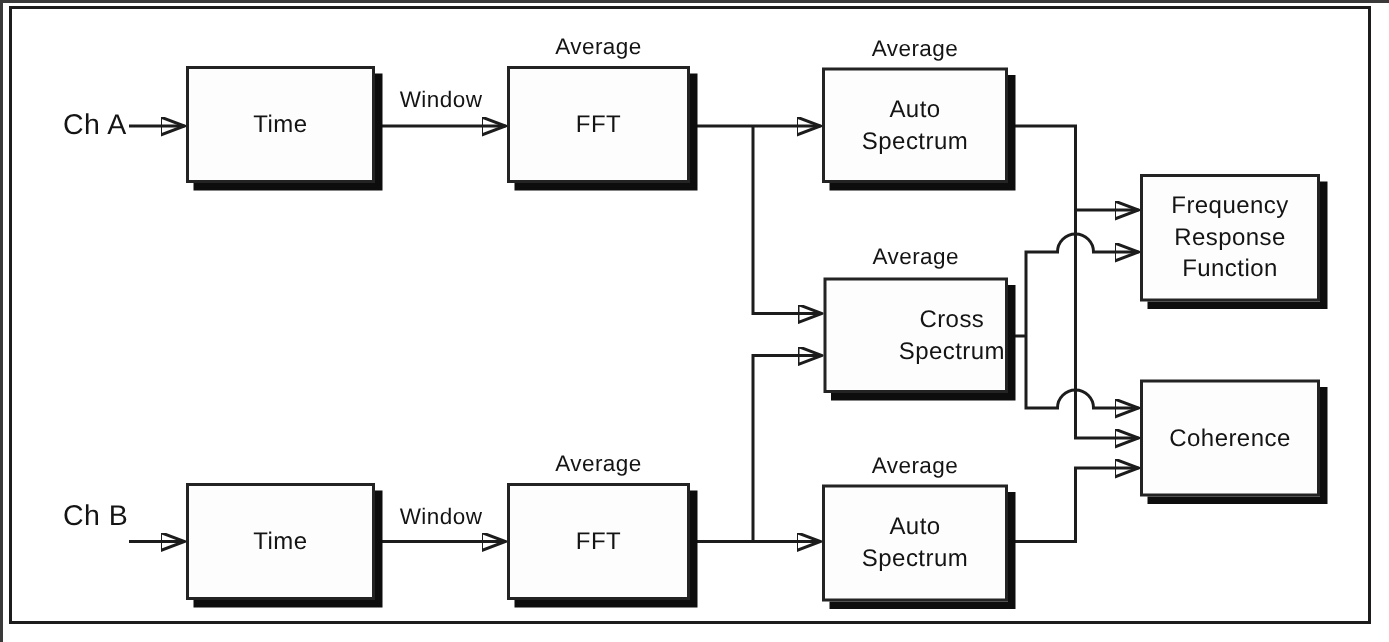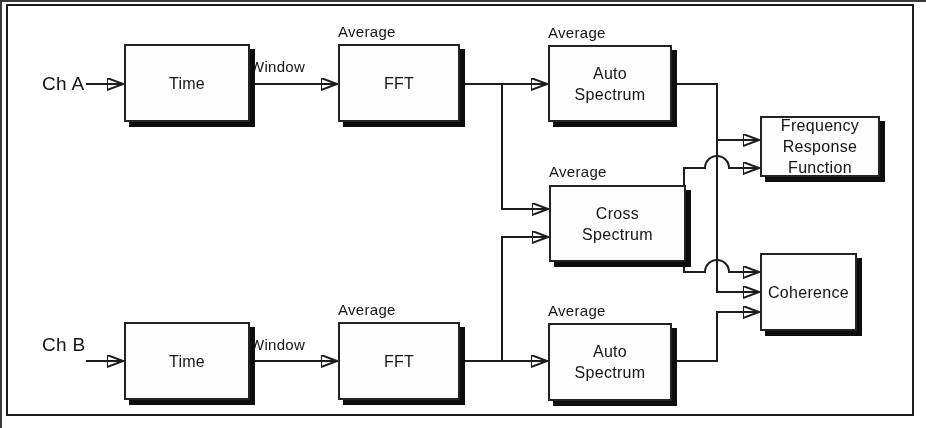--- a/index.html
+++ b/index.html
@@ -32,20 +32,21 @@
   .box-label {
     font-size:16px; line-height:21px;
     color:var(--text,#141414);
     white-space:pre-line;
     letter-spacing:.3px;
   }
   .note {
     position:absolute;
     font-size:15px; line-height:17px;
     color:var(--text,#161616);
+    text-align:center;
     letter-spacing:.3px;
   }
   .ch-label {
     position:absolute;
     font-size:19px; line-height:17px;
     color:var(--text,#161616);
     letter-spacing:.3px;
   }
 </style>
 </head>
@@ -100,30 +101,30 @@
   <div class="box" style="left:122px; top:42px;  width:126px; height:78px;">
     <span class="box-label">Time</span>
   </div>
   <div class="box" style="left:336px; top:42px;  width:122px; height:78px;">
     <span class="box-label">FFT</span>
   </div>
   <div class="box" style="left:546px; top:43px;  width:124px; height:77px;">
     <span class="box-label">Auto
 Spectrum</span>
   </div>
-  <div class="box" style="left:547px; top:183px; width:137px; height:77px;">
+  <div class="box" style="left:547px; top:183px; width:123px; height:77px;justify-content:flex-end;">
     <span class="box-label">Cross
 Spectrum</span>
   </div>
-  <div class="box" style="left:758px; top:114px; width:120px; height:61px;">
+  <div class="box" style="left:758px; top:114px; width:120px; height:85px;">
     <span class="box-label">Frequency
 Response
 Function</span>
   </div>
-  <div class="box" style="left:758px; top:251px; width:97px; height:78px;align-items:center;">
+  <div class="box" style="left:758px; top:251px; width:120px; height:78px;align-items:center;">
     <span class="box-label">Coherence</span>
   </div>
   <div class="box" style="left:122px; top:320px; width:126px; height:78px;">
     <span class="box-label">Time</span>
   </div>
   <div class="box" style="left:336px; top:320px; width:122px; height:78px;">
     <span class="box-label">FFT</span>
   </div>
   <div class="box" style="left:546px; top:321px; width:124px; height:78px;">
     <span class="box-label">Auto

